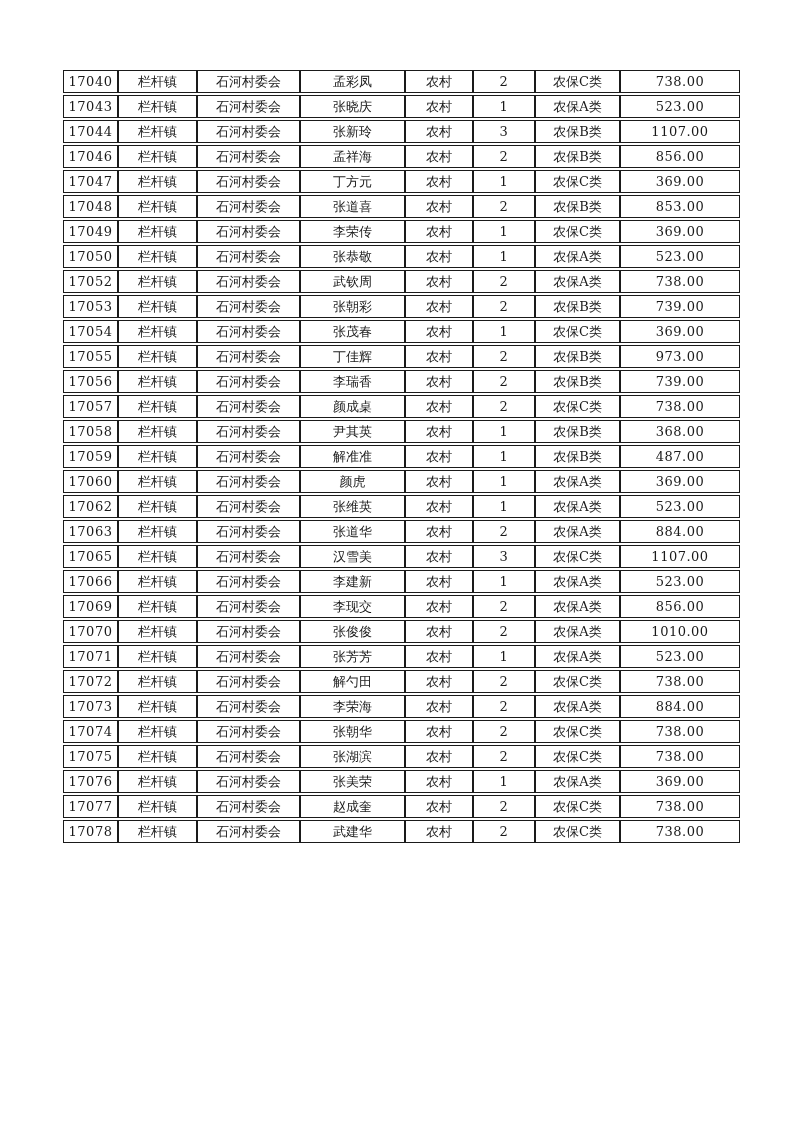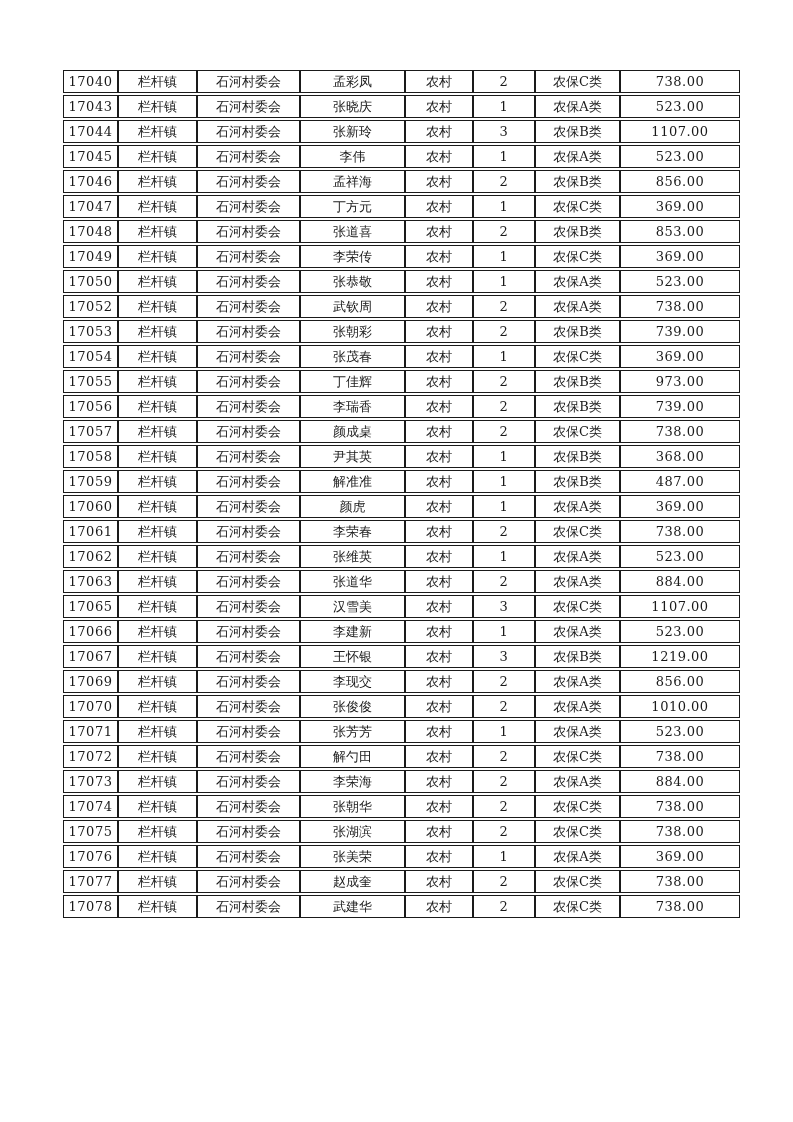--- a/index.html
+++ b/index.html
@@ -87,30 +87,20 @@
           <td class="num">17044</td>
           <td>栏杆镇</td>
           <td>石河村委会</td>
           <td>张新玲</td>
           <td>农村</td>
           <td class="num">3</td>
           <td>农保B类</td>
           <td class="num">1107.00</td>
         </tr>
         <tr>
-          <td class="num">17045</td>
-          <td>栏杆镇</td>
-          <td>石河村委会</td>
-          <td>李伟</td>
-          <td>农村</td>
-          <td class="num">1</td>
-          <td>农保A类</td>
-          <td class="num">523.00</td>
-        </tr>
-        <tr>
           <td class="num">17046</td>
           <td>栏杆镇</td>
           <td>石河村委会</td>
           <td>孟祥海</td>
           <td>农村</td>
           <td class="num">2</td>
           <td>农保B类</td>
           <td class="num">856.00</td>
         </tr>
         <tr>
@@ -237,30 +227,20 @@
           <td class="num">17060</td>
           <td>栏杆镇</td>
           <td>石河村委会</td>
           <td>颜虎</td>
           <td>农村</td>
           <td class="num">1</td>
           <td>农保A类</td>
           <td class="num">369.00</td>
         </tr>
         <tr>
-          <td class="num">17061</td>
-          <td>栏杆镇</td>
-          <td>石河村委会</td>
-          <td>李荣春</td>
-          <td>农村</td>
-          <td class="num">2</td>
-          <td>农保C类</td>
-          <td class="num">738.00</td>
-        </tr>
-        <tr>
           <td class="num">17062</td>
           <td>栏杆镇</td>
           <td>石河村委会</td>
           <td>张维英</td>
           <td>农村</td>
           <td class="num">1</td>
           <td>农保A类</td>
           <td class="num">523.00</td>
         </tr>
         <tr>
@@ -285,30 +265,20 @@
         </tr>
         <tr>
           <td class="num">17066</td>
           <td>栏杆镇</td>
           <td>石河村委会</td>
           <td>李建新</td>
           <td>农村</td>
           <td class="num">1</td>
           <td>农保A类</td>
           <td class="num">523.00</td>
-        </tr>
-        <tr>
-          <td class="num">17067</td>
-          <td>栏杆镇</td>
-          <td>石河村委会</td>
-          <td>王怀银</td>
-          <td>农村</td>
-          <td class="num">3</td>
-          <td>农保B类</td>
-          <td class="num">1219.00</td>
         </tr>
         <tr>
           <td class="num">17069</td>
           <td>栏杆镇</td>
           <td>石河村委会</td>
           <td>李现交</td>
           <td>农村</td>
           <td class="num">2</td>
           <td>农保A类</td>
           <td class="num">856.00</td>

